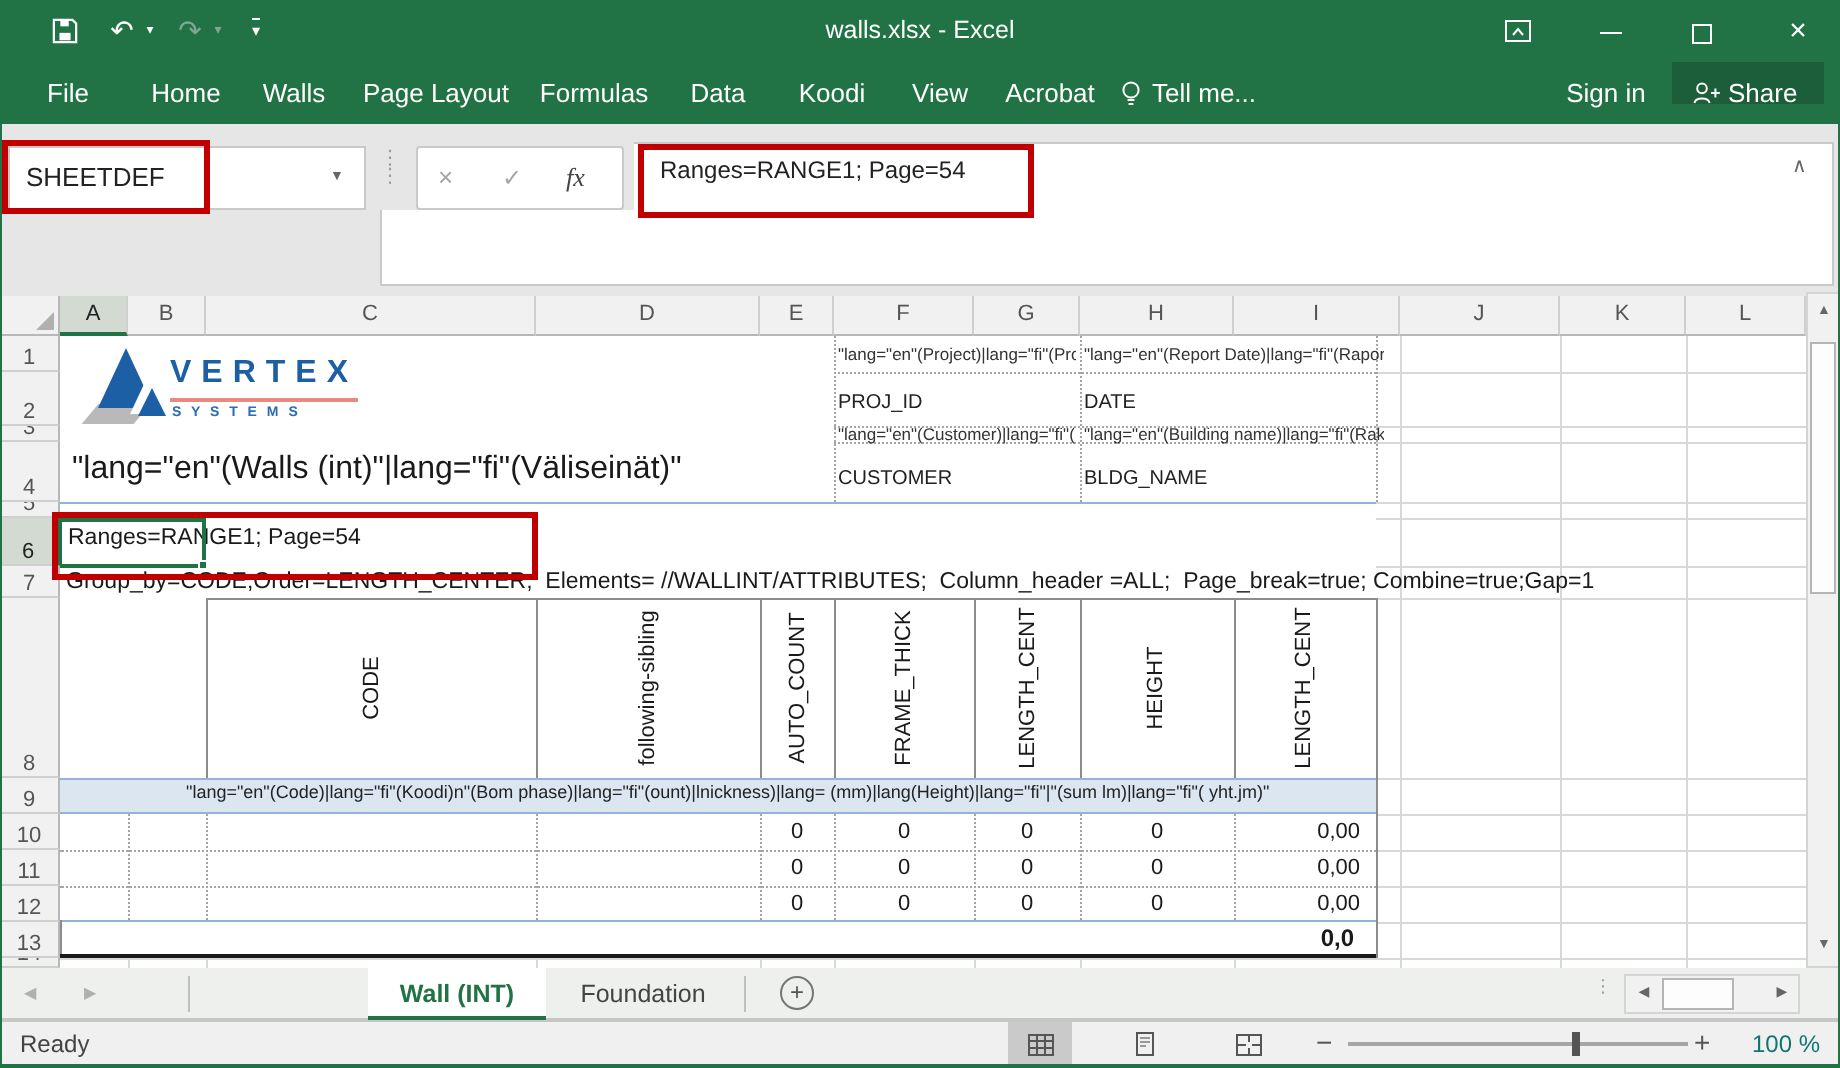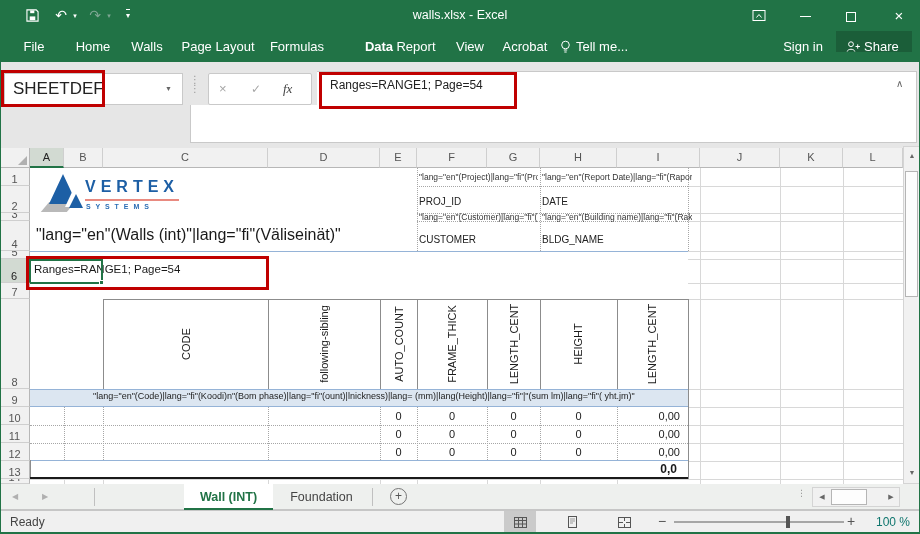--- a/index.html
+++ b/index.html
@@ -74,22 +74,22 @@
     <div class="winbtn" style="left:836px;"><span style="display:inline-block;width:10px;height:10px;border:1px solid #fff;vertical-align:middle;"></span></div>
     <div class="winbtn" style="left:884px;font-size:15px;">×</div>
   </div>
 
   <div class="ribbonrow">
     <div class="rtab" style="left:12px;width:44px;">File</div>
     <div class="rtab" style="left:68px;width:50px;">Home</div>
     <div class="rtab" style="left:122px;width:50px;">Walls</div>
     <div class="rtab" style="left:264px;width:66px;">Formulas</div>
     <div class="rtab" style="left:176px;width:84px;">Page Layout</div>
-    <div class="rtab" style="left:356px;width:46px;font-weight:bold;">Data</div>
-    <div class="rtab" style="left:388px;width:56px;">Report</div>
+    <div class="rtab" style="left:336px;width:46px;">Data</div>
+    <div class="rtab" style="left:388px;width:56px;">Koodi</div>
     <div class="rtab" style="left:448px;width:44px;">View</div>
     <div class="rtab" style="left:496px;width:58px;">Acrobat</div>
     <div class="abs" style="left:560px;top:9px;">
       <svg width="11" height="14" viewBox="0 0 11 14">
           <circle cx="5.5" cy="5" r="3.8" stroke="#fff" fill="none"></circle>
           <path d="M3.8 10h3.4M4.3 12h2.4" stroke="#fff"></path>
         </svg>
     </div>
     <div class="rtab" style="left:576px;width:60px;text-align:left;">Tell me...</div>
     <div class="rtab" style="left:778px;width:50px;">Sign in</div>
@@ -102,21 +102,21 @@
       <span class="t" style="left:28px;top:0;height:31px;line-height:31px;font-size:13px;color:#fff;">Share</span>
     </div>
   </div>
 
   <div class="fbarzone">
 
     <div class="whitebox" style="left:190px;top:9px;width:727px;height:72px;"></div>
     <div class="abs" style="left:190px;top:9px;width:127px;height:34px;background:#e6e6e6;"></div>
 
     <div class="whitebox" style="left:4px;top:11px;width:179px;height:32px;">
-      <span class="t" style="left:8px;top:0;height:28px;line-height:30px;font-size:17px;color:#222;">SHEETDEF</span>
+      <span class="t" style="left:8px;top:0;height:28px;line-height:30px;font-size:13px;color:#222;">SHEETDEF</span>
       <span class="t" style="left:160px;top:0;height:30px;line-height:30px;font-size:7px;color:#666;">▼</span>
     </div>
 
     <div class="t" style="left:190px;top:13px;font-size:10px;color:#9a9a9a;letter-spacing:0;line-height:9px;">⋮<br>⋮</div>
 
     <div class="whitebox" style="left:208px;top:11px;width:104px;height:32px;border-radius:2px;">
       <span class="t" style="left:10px;top:0;height:30px;line-height:30px;font-size:13px;color:#a6a6a6;">×</span>
       <span class="t" style="left:42px;top:0;height:30px;line-height:30px;font-size:12px;color:#a6a6a6;">✓</span>
       <span class="t" style="left:74px;top:0;height:30px;line-height:30px;font-size:13px;color:#444;font-family:'Liberation Serif','DejaVu Serif',serif;font-style:italic;">fx</span>
     </div>
@@ -194,20 +194,21 @@
     <div class="t" style="left:542px;top:88px;font-size:10px;color:#222;z-index:4;">BLDG_NAME</div>
 
     <div class="t" style="left:36px;top:80px;font-size:16px;color:#1a1a1a;z-index:4;">"lang="en"(Walls (int)"|lang="fi"(Väliseinät)"</div>
 
     <div class="abs" style="left:29px;top:113px;width:74px;height:25px;border:2px solid #217346;z-index:5;">
       <div class="abs" style="right:-3px;bottom:-3px;width:5px;height:5px;background:#217346;border:1px solid #fff;"></div>
     </div>
     <div class="t pre" style="left:34px;top:117px;font-size:11.5px;color:#1a1a1a;z-index:4;">Ranges=RANGE1; Page=54</div>
     <div class="redbox" style="left:26px;top:110px;width:243px;height:34px;"></div>
 
+    <div class="t pre" style="left:33px;top:139px;font-size:11.5px;color:#1a1a1a;z-index:4;">Group_by=CODE;Order=LENGTH_CENTER;  Elements= //WALLINT/ATTRIBUTES;  Column_header =ALL;  Page_break=true; Combine=true;Gap=1</div>
 
     <div class="vh" style="left:186px;top:198px;">CODE</div>
     <div class="vh" style="left:324px;top:198px;">following-sibling</div>
     <div class="vh" style="left:399px;top:198px;">AUTO_COUNT</div>
     <div class="vh" style="left:452px;top:198px;">FRAME_THICK</div>
     <div class="vh" style="left:514px;top:198px;">LENGTH_CENT</div>
     <div class="vh" style="left:578px;top:198px;">HEIGHT</div>
     <div class="vh" style="left:652px;top:198px;">LENGTH_CENT</div>
 
     <div class="t pre" style="left:93px;top:245px;font-size:9px;color:#222;z-index:4;">"lang="en"(Code)|lang="fi"(Koodi)n"(Bom phase)|lang="fi"(ount)|lnickness)|lang= (mm)|lang(Height)|lang="fi"|"(sum lm)|lang="fi"( yht.jm)"</div>

